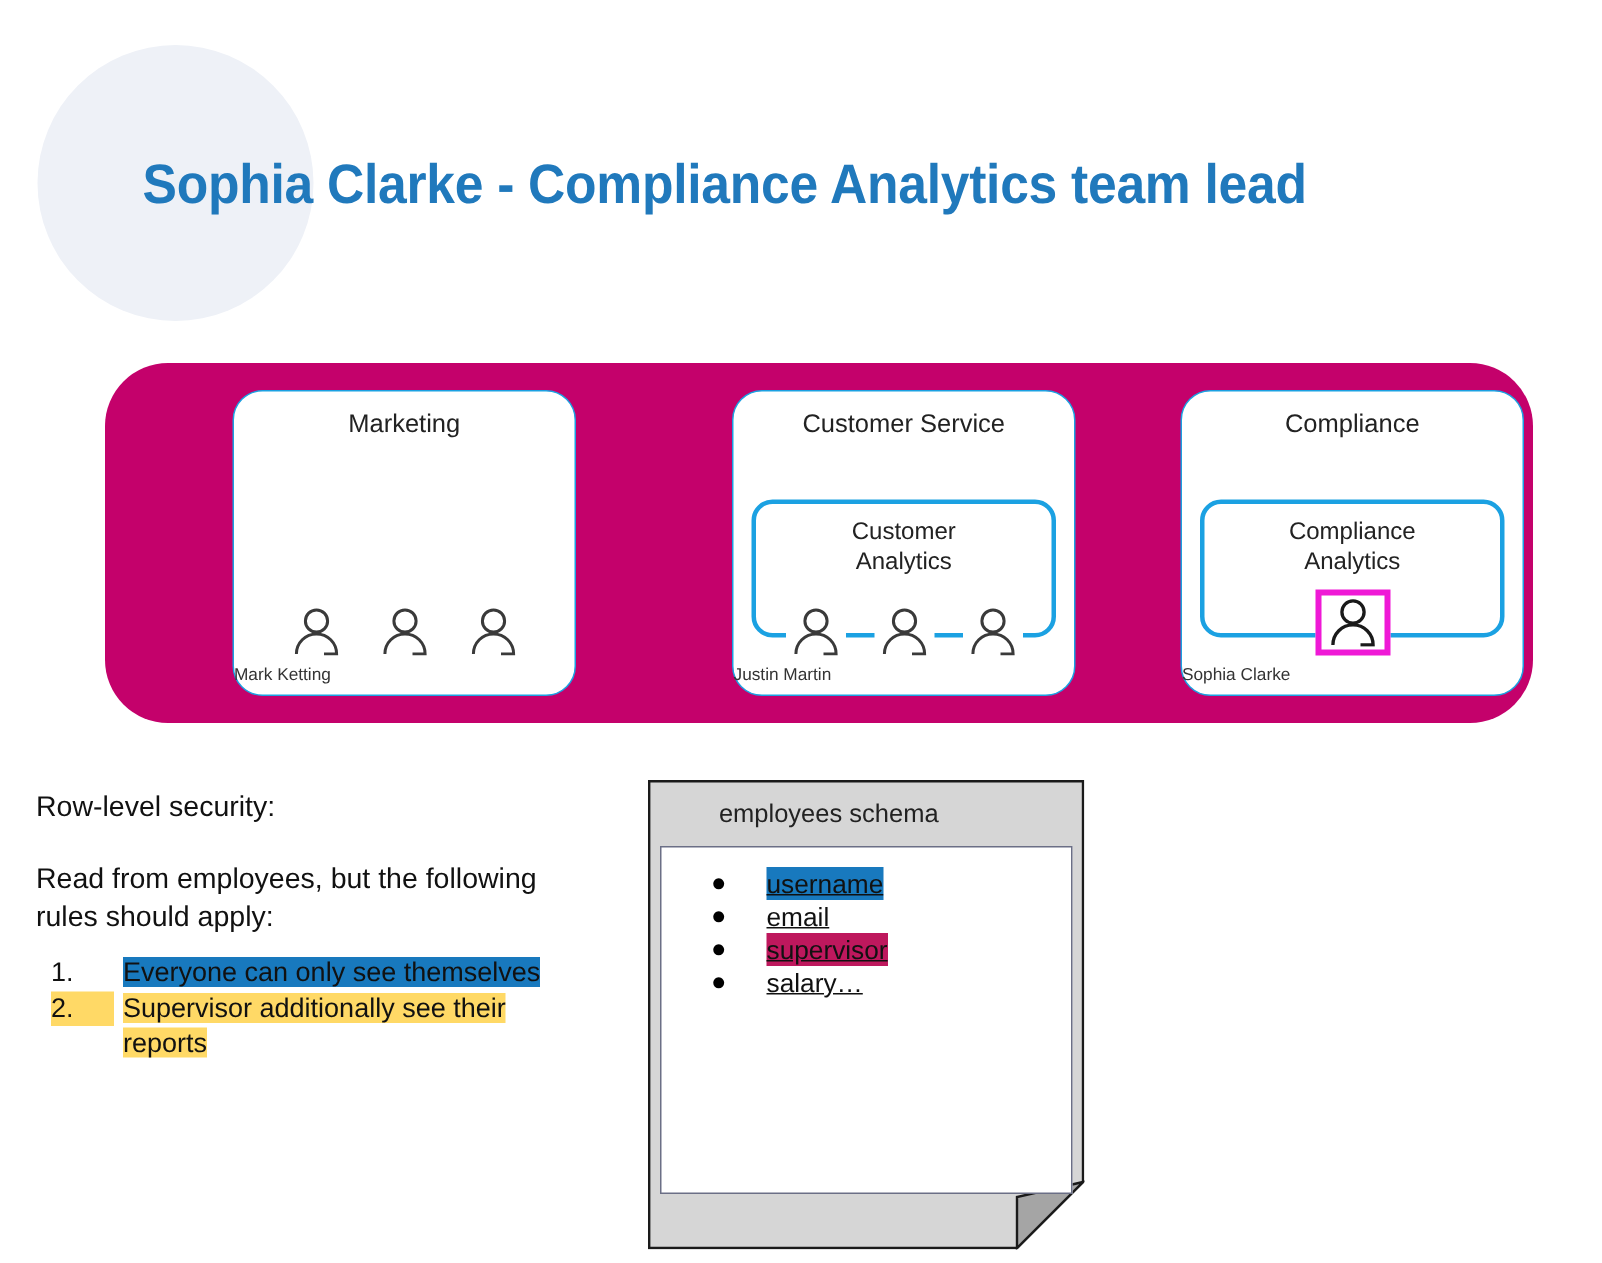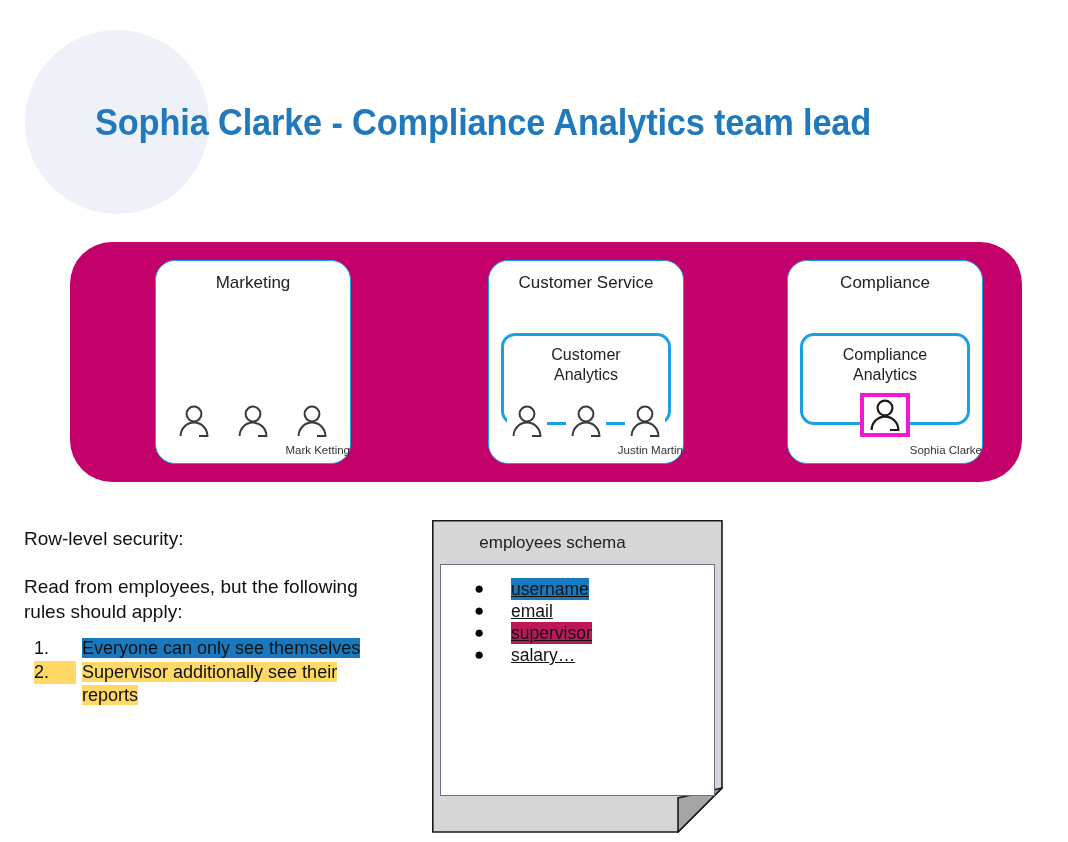--- a/index.html
+++ b/index.html
@@ -53,21 +53,21 @@
     width: 952px;
     height: 240px;
     background: #c4016b;
     border-radius: 42px;
   }
 
   
   .dept-card {
     position: absolute;
     top: 248px;
-    width: 196px;
+    width: 229px;
     height: 204px;
     background: #ffffff;
     border: 1.6px solid #1ba1e2;
     border-radius: 20px;
     box-sizing: border-box;
   }
   #dept-card-0 { left: 155px; }
   #dept-card-1 { left: 488px; }
   #dept-card-2 { left: 787px; }
 
@@ -78,21 +78,21 @@
     top: 12px;
     text-align: center;
     font-size: 17px;
     color: #222222;
   }
   .dept-footer {
     position: absolute;
     left: 0;
     right: 0;
     bottom: 7px;
-    text-align: right;
+    text-align: left;
     font-size: 11.5px;
     color: #333333;
   }
 
   
   .analytics-box {
     position: absolute;
     left: 12px;
     right: 12px;
     top: 72px;

